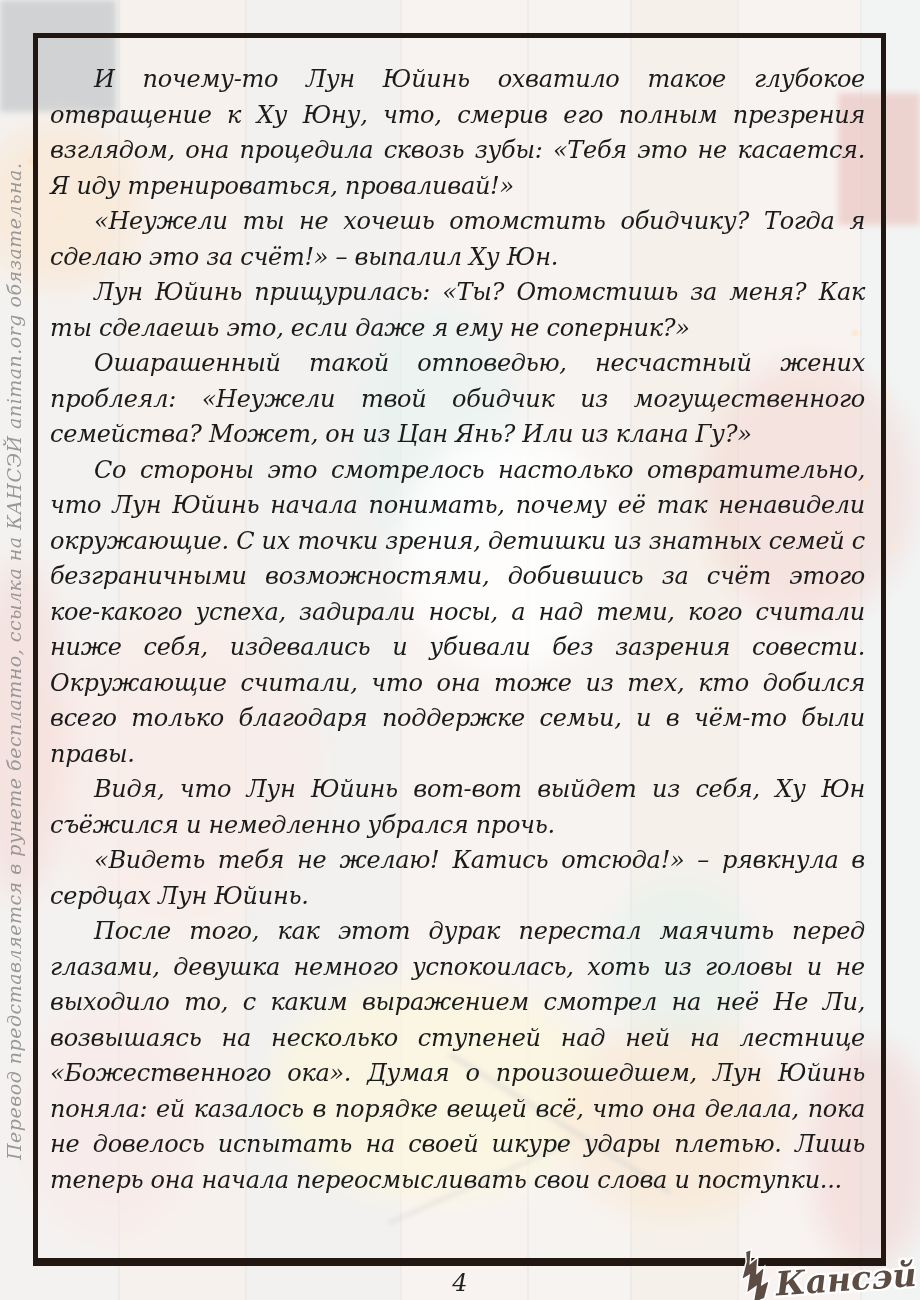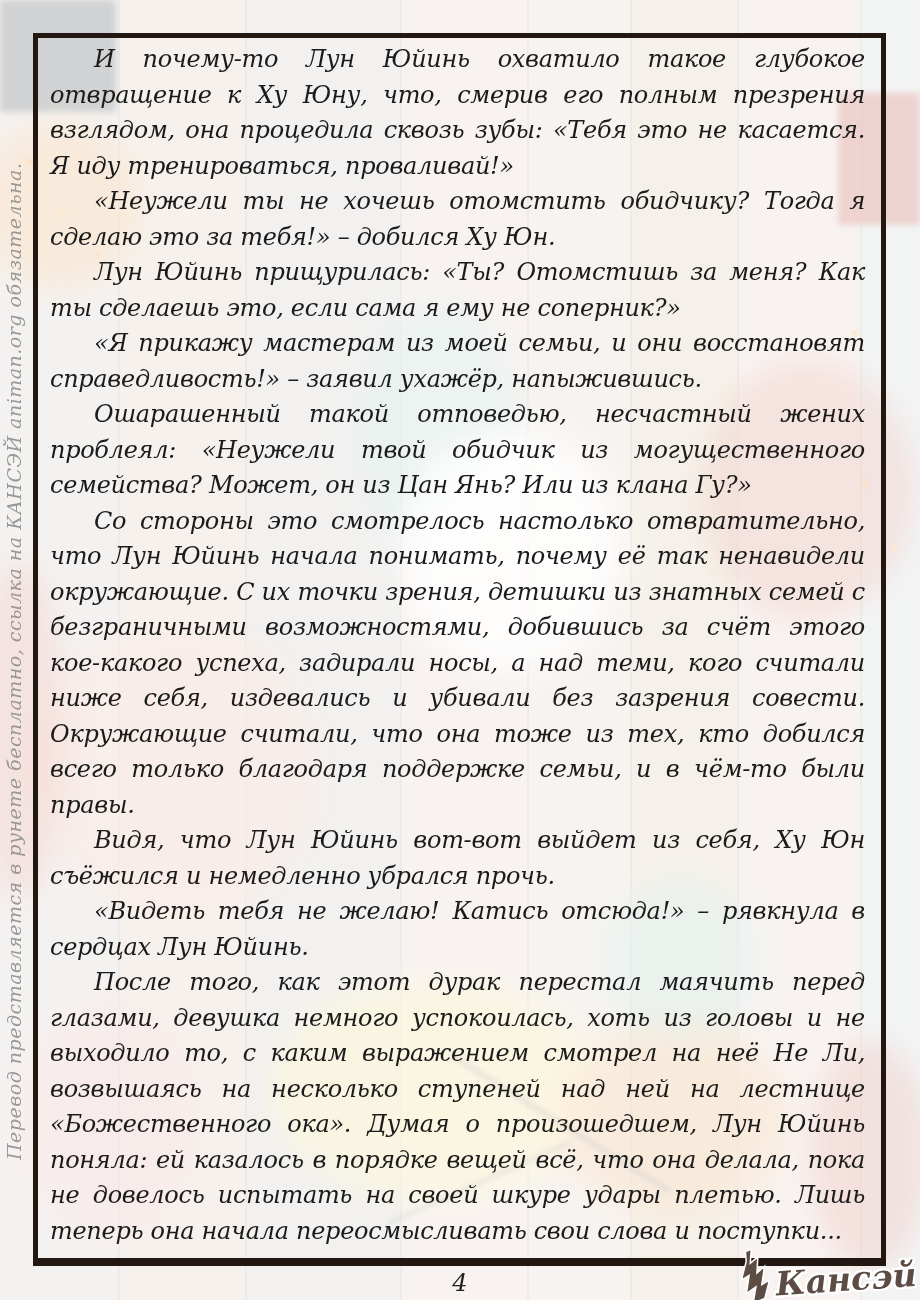--- a/index.html
+++ b/index.html
@@ -29,21 +29,21 @@
     position:absolute;inset:0;
     background:rgba(255,255,255,0.74);
   }
   
   .frame{
     position:absolute;
     left:33px;top:33px;
     width:853px;height:1233px;
     border:5px solid var(--frame-border);
     border-bottom-width:8px;
-    padding:4px 16px 4px 12px;
+    padding:24px 16px 4px 12px;
     overflow:hidden;
   }
   .frame p{
     font-style:italic;
     font-size:24px;
     line-height:35.5px;
     letter-spacing:-0.3px;
     text-align:justify;
     text-indent:44px;
     color:var(--body-text);
@@ -133,23 +133,22 @@
   <div class="spark" style="left:862px;top:480px;width:6px;height:6px;background:#ff8c1a;"></div>
   <div class="spark" style="left:892px;top:545px;width:5px;height:5px;background:#ffa43c;"></div>
 </div>
 
 <div class="overlay"></div>
 
 <div class="watermark">Перевод представляется в рунете бесплатно, ссылка на КАНСЭЙ animan.org обязательна.</div>
 
 <div class="frame">
   <p>И почему-то Лун Юйинь охватило такое глубокое отвращение к Ху Юну, что, смерив его полным презрения взглядом, она процедила сквозь зубы: «Тебя это не касается. Я иду тренироваться, проваливай!»</p>
-  <p>«Неужели ты не хочешь отомстить обидчику? Тогда я сделаю это за тебя!» – добился Ху Юн.</p>
-  <p>Лун Юйинь прищурилась: «Ты? Отомстишь за меня? Как ты сделаешь это, если сама я ему не соперник?»</p>
-  <p>«Я прикажу мастерам из моей семьи, и они восстановят справедливость!» – заявил ухажёр, напыжившись.</p>
+  <p>«Неужели ты не хочешь отомстить обидчику? Тогда я сделаю это за счёт!» – выпалил Ху Юн.</p>
+  <p>Лун Юйинь прищурилась: «Ты? Отомстишь за меня? Как ты сделаешь это, если даже я ему не соперник?»</p>
   <p>Ошарашенный такой отповедью, несчастный жених проблеял: «Неужели твой обидчик из могущественного семейства? Может, он из Цан Янь? Или из клана Гу?»</p>
   <p>Со стороны это смотрелось настолько отвратительно, что Лун Юйинь начала понимать, почему её так ненавидели окружающие. С их точки зрения, детишки из знатных семей с безграничными возможностями, добившись за счёт этого кое-какого успеха, задирали носы, а над теми, кого считали ниже себя, издевались и убивали без зазрения совести. Окружающие считали, что она тоже из тех, кто добился всего только благодаря поддержке семьи, и в чём-то были правы.</p>
   <p>Видя, что Лун Юйинь вот-вот выйдет из себя, Ху Юн съёжился и немедленно убрался прочь.</p>
   <p>«Видеть тебя не желаю! Катись отсюда!» – рявкнула в сердцах Лун Юйинь.</p>
   <p>После того, как этот дурак перестал маячить перед глазами, девушка немного успокоилась, хоть из головы и не выходило то, с каким выражением смотрел на неё Не Ли, возвышаясь на несколько ступеней над ней на лестнице «Божественного ока». Думая о произошедшем, Лун Юйинь поняла: ей казалось в порядке вещей всё, что она делала, пока не довелось испытать на своей шкуре удары плетью. Лишь теперь она начала переосмысливать свои слова и поступки...</p>
 </div>
 
 <div class="page-number">4</div>
 
 <div class="logo">

